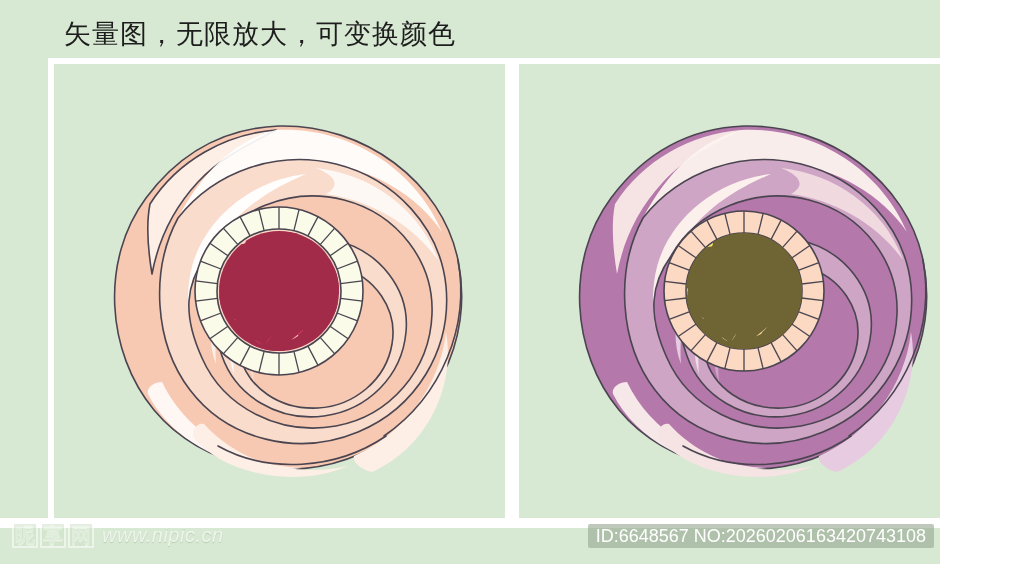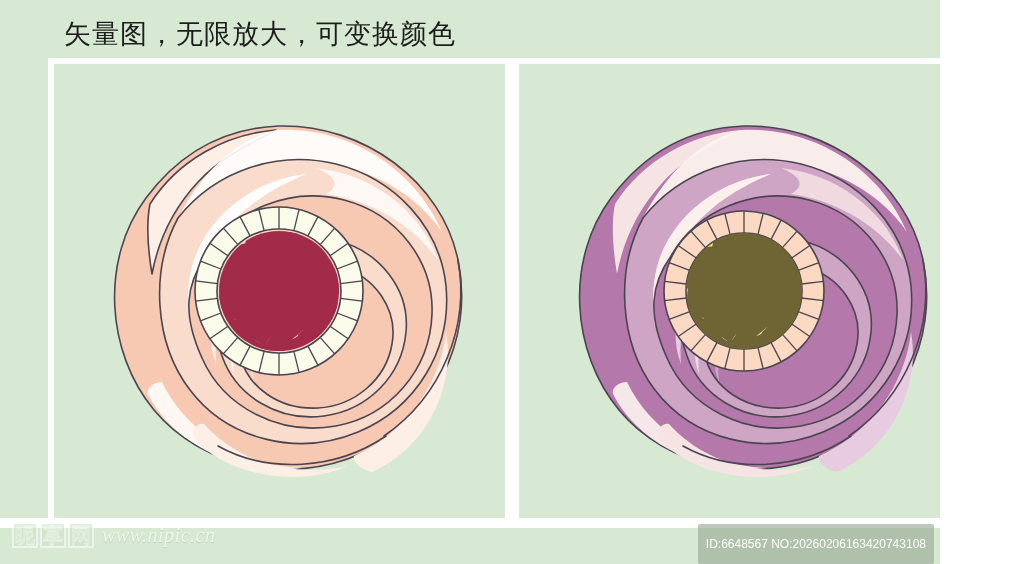--- a/index.html
+++ b/index.html
@@ -68,36 +68,36 @@
     color: #e4efe0;
     background: #cfe2c9;
     font-size: 20px;
     line-height: 22px;
     padding: 0 1px;
     font-family: "DejaVu Sans", sans-serif;
     font-weight: bold;
     text-shadow: 0 1px 0 #ffffff;
   }
   #wm-url {
-    font-family: Liberation Serif, serif;
+    font-family: Liberation Sans, sans-serif;
     font-style: italic;
     font-size: 20px;
     color: #ffffff;
     text-shadow: 0 1px 1px rgba(150,175,145,0.9);
     letter-spacing: 0.5px;
   }
   #id-badge {
     position: absolute;
     right: 6px;
     top: 524px;
     background: rgba(150,168,145,0.62);
     color: #ffffff;
-    font-size: 12px;
+    font-size: 18px;
     line-height: 20px;
-    padding: 10px 8px;
+    padding: 2px 8px;
     border-radius: 2px;
     white-space: nowrap;
     font-family: "Liberation Sans", sans-serif;
     margin-left: 25px;
   }
 </style>
 </head>
 <body>
 
 <div id="stage">

